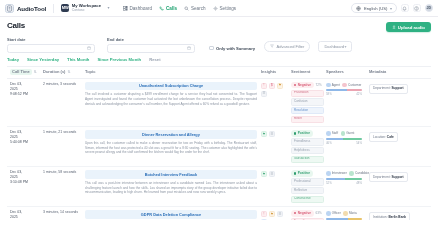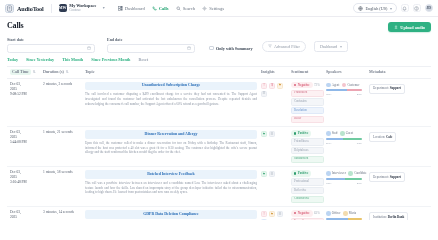--- a/index.html
+++ b/index.html
@@ -3,21 +3,21 @@
 <meta charset="utf-8">
 <style>
   * { box-sizing: border-box; margin: 0; padding: 0; }
   html, body {
     width: 438px; height: 220px;
     font-family: "Liberation Sans", sans-serif;
     background: #ffffff;
     overflow: hidden;
     color: #1f2933;
   }
-  .app { width: 438px; height: 220px; position: relative; background:#fff;font-family:Liberation Serif, serif; }
+  .app { width: 438px; height: 220px; position: relative; background:#fff; }
 
   
   .topbar {
     height: 17px; width: 100%;
     border-bottom: 1px solid #ececf1;
     display: flex; align-items: center;
     padding: 0 5px; gap: 4px; background: #fff;
   }
   .brand { display:flex; align-items:center; gap:3px; }
   .brand-logo {

